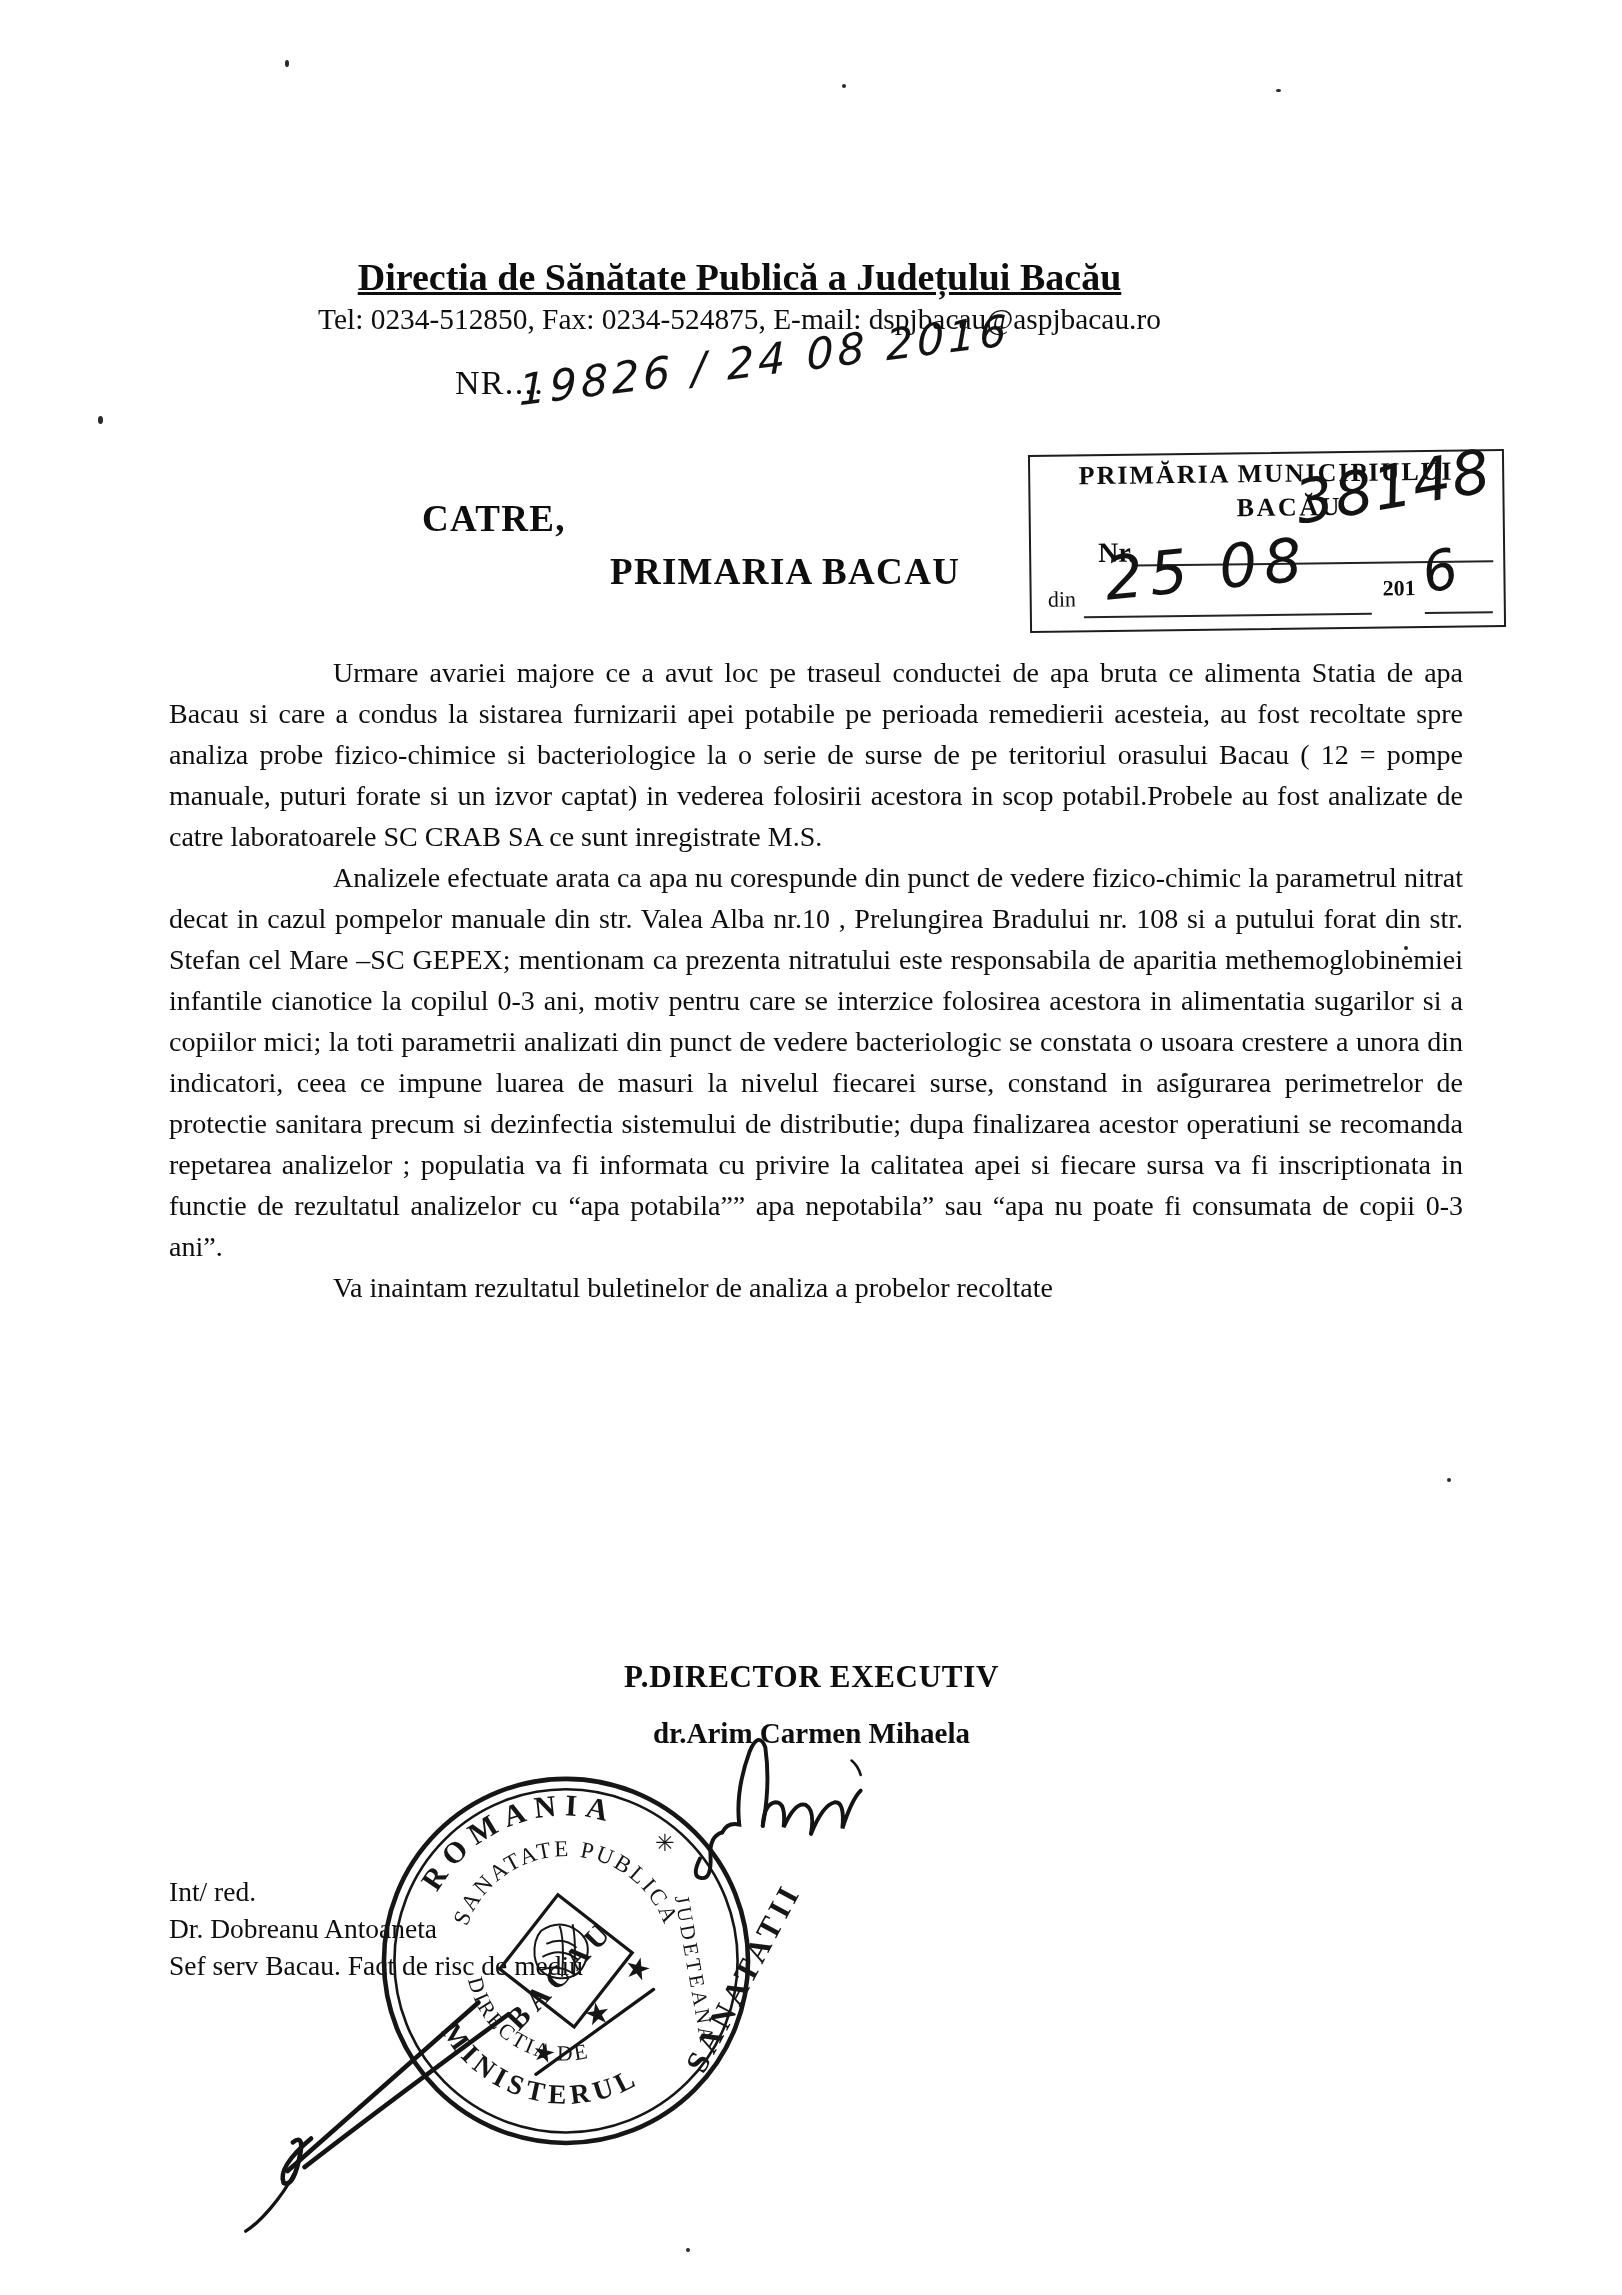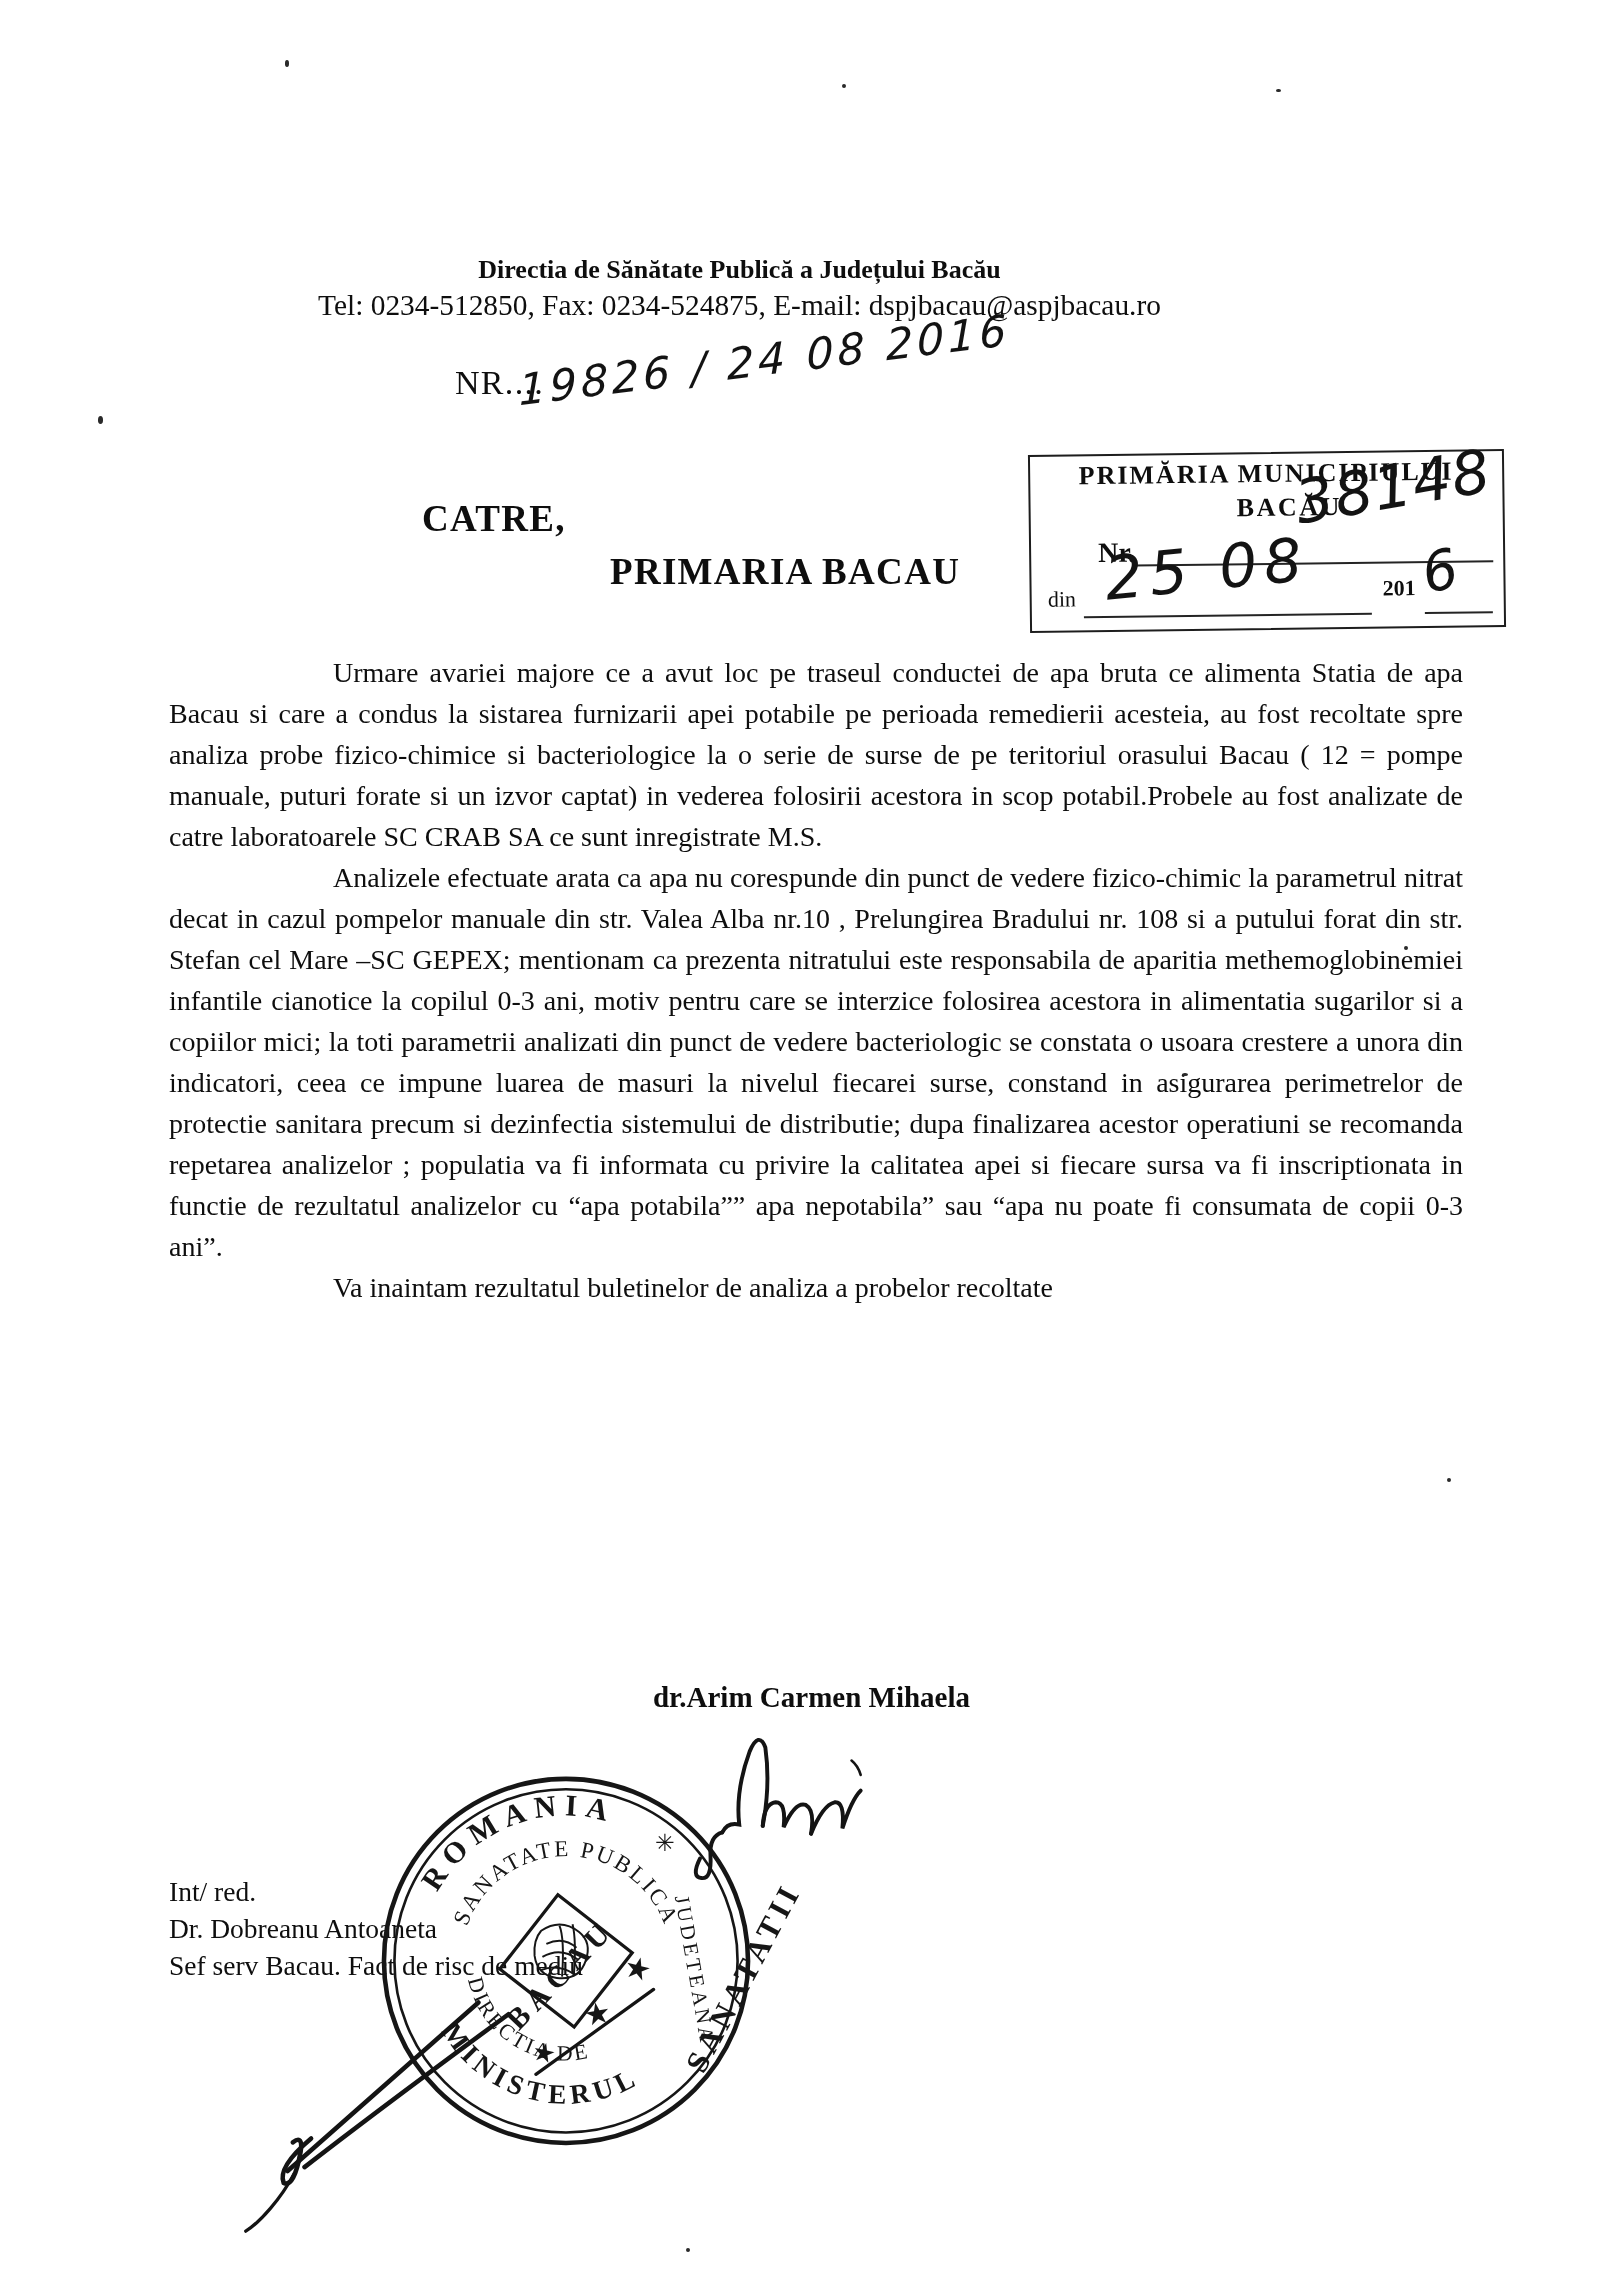--- a/index.html
+++ b/index.html
@@ -4,21 +4,21 @@
 <style>
   html,body{margin:0;padding:0;background:#9a9a9a;}
   .page{
     position:relative;width:1623px;height:2295px;background:#ffffff;
     font-family:"Liberation Serif",serif;color:#0e0e0e;overflow:hidden;
   }
   .abs{position:absolute;}
 
   
   .letterhead{left:262px;top:255px;width:955px;text-align:center;}
-  .letterhead .org{font-size:26px;font-weight:bold;}
+  .letterhead .org{font-size:38px;font-weight:bold;text-decoration:underline;}
   .letterhead .addr{font-size:29.4px;margin-top:5.2px;}
   .letterhead .contact{font-size:29.4px;margin-top:3.9px;}
   .nr-line{left:455px;top:364px;font-size:34px;letter-spacing:1.3px;}
 
   
   .hw{
     font-family:"DejaVu Sans",sans-serif;font-style:italic;color:#131313;
     white-space:nowrap;line-height:1;
   }
   .hw-nr{left:517px;top:339px;font-size:43px;transform:rotate(-7deg) skewX(-6deg);letter-spacing:3.9px;}
@@ -93,20 +93,21 @@
   <div class="abs catre">CATRE,</div>
   <div class="abs primaria">PRIMARIA BACAU</div>
 
   <div class="abs bodytext">
     <p>Urmare avariei majore ce a avut loc pe traseul conductei de apa bruta ce alimenta Statia de apa Bacau si care a condus la sistarea furnizarii apei potabile pe perioada remedierii acesteia, au fost recoltate spre analiza probe fizico-chimice si bacteriologice  la o serie de surse de pe teritoriul orasului Bacau ( 12 = pompe manuale, puturi forate si un izvor captat) in vederea folosirii acestora in scop potabil.Probele au fost analizate de catre laboratoarele SC CRAB SA ce sunt inregistrate M.S.</p>
     <p>Analizele efectuate  arata ca apa nu corespunde din punct de vedere fizico-chimic la parametrul nitrat decat in cazul pompelor manuale din str. Valea Alba nr.10 , Prelungirea Bradului nr. 108 si a putului forat din str. Stefan cel Mare –SC GEPEX; mentionam ca prezenta nitratului este responsabila de aparitia methemoglobinemiei infantile cianotice la copilul 0-3 ani, motiv pentru care se interzice folosirea acestora in alimentatia sugarilor si a copiilor mici; la toti parametrii analizati  din punct de vedere bacteriologic se constata o usoara crestere a unora din indicatori, ceea ce impune luarea de masuri la nivelul fiecarei surse, constand in   asigurarea perimetrelor de protectie sanitara precum si dezinfectia sistemului de distributie; dupa finalizarea acestor operatiuni se recomanda repetarea analizelor ; populatia va fi informata cu privire la calitatea apei si fiecare sursa va fi inscriptionata  in functie de rezultatul analizelor cu “apa potabila”” apa nepotabila” sau “apa nu poate fi consumata de copii 0-3 ani”.</p>
     <p class="last">Va inaintam rezultatul buletinelor de analiza a probelor recoltate</p>
   </div>
 
   <div class="abs sigblock">
+    <div class="title">P.DIRECTOR EXECUTIV</div>
     <div class="name">dr.Arim Carmen Mihaela</div>
   </div>
 
   <svg class="abs z6" style="left:687px;top:1734px;" width="222" height="151" viewBox="0 0 340 230">
     <g fill="none" stroke="#141414" stroke-width="6" stroke-linecap="round">
       <path d="M 20,190 q -14,28 2,30 q 16,2 14,-34 q -2,-30 18,-36"></path>
       <path d="M 54,150 q 8,-16 26,-12 q -6,-52 16,-112 q 14,-32 24,-6 q 8,58 -4,120"></path>
       <path d="M 116,140 q 2,-34 20,-36 q 16,0 12,38 q 18,-40 34,-34 q 14,8 8,44"></path>
       <path d="M 190,152 q 18,-44 36,-48 q 16,-2 12,40 q 14,-44 28,-58"></path>
       <path d="M 252,40 q 10,8 14,22" stroke-width="4"></path>

